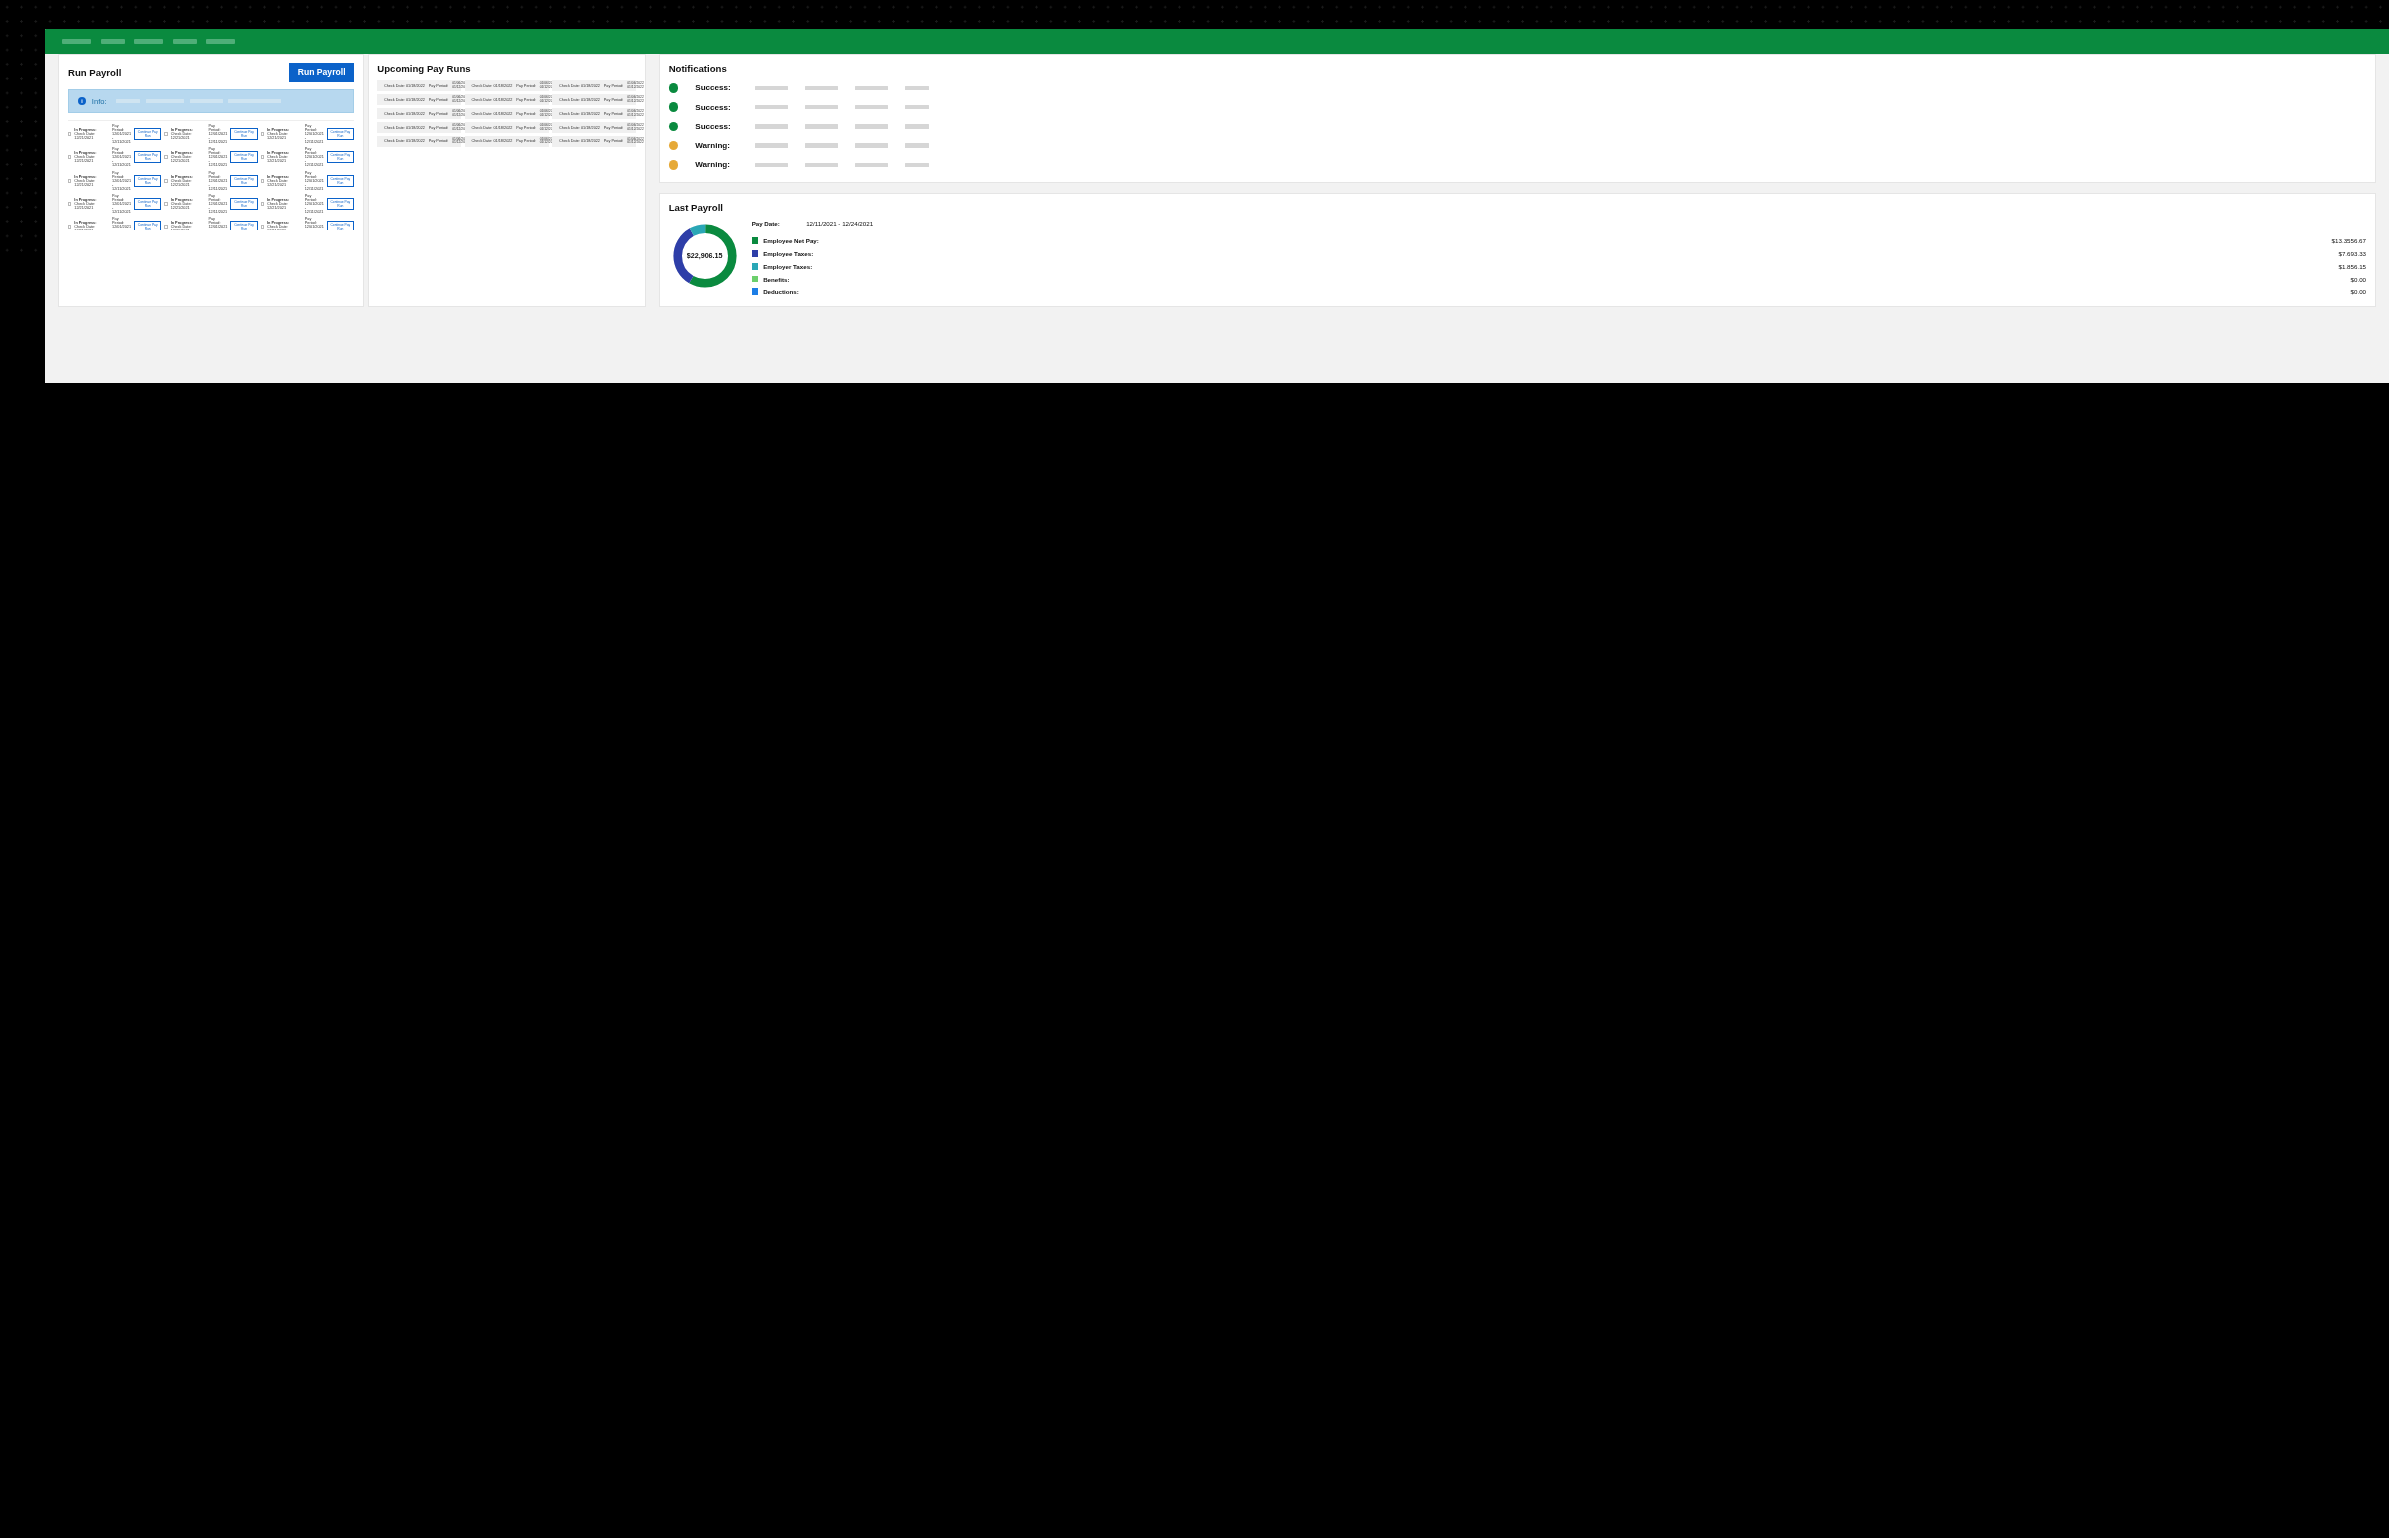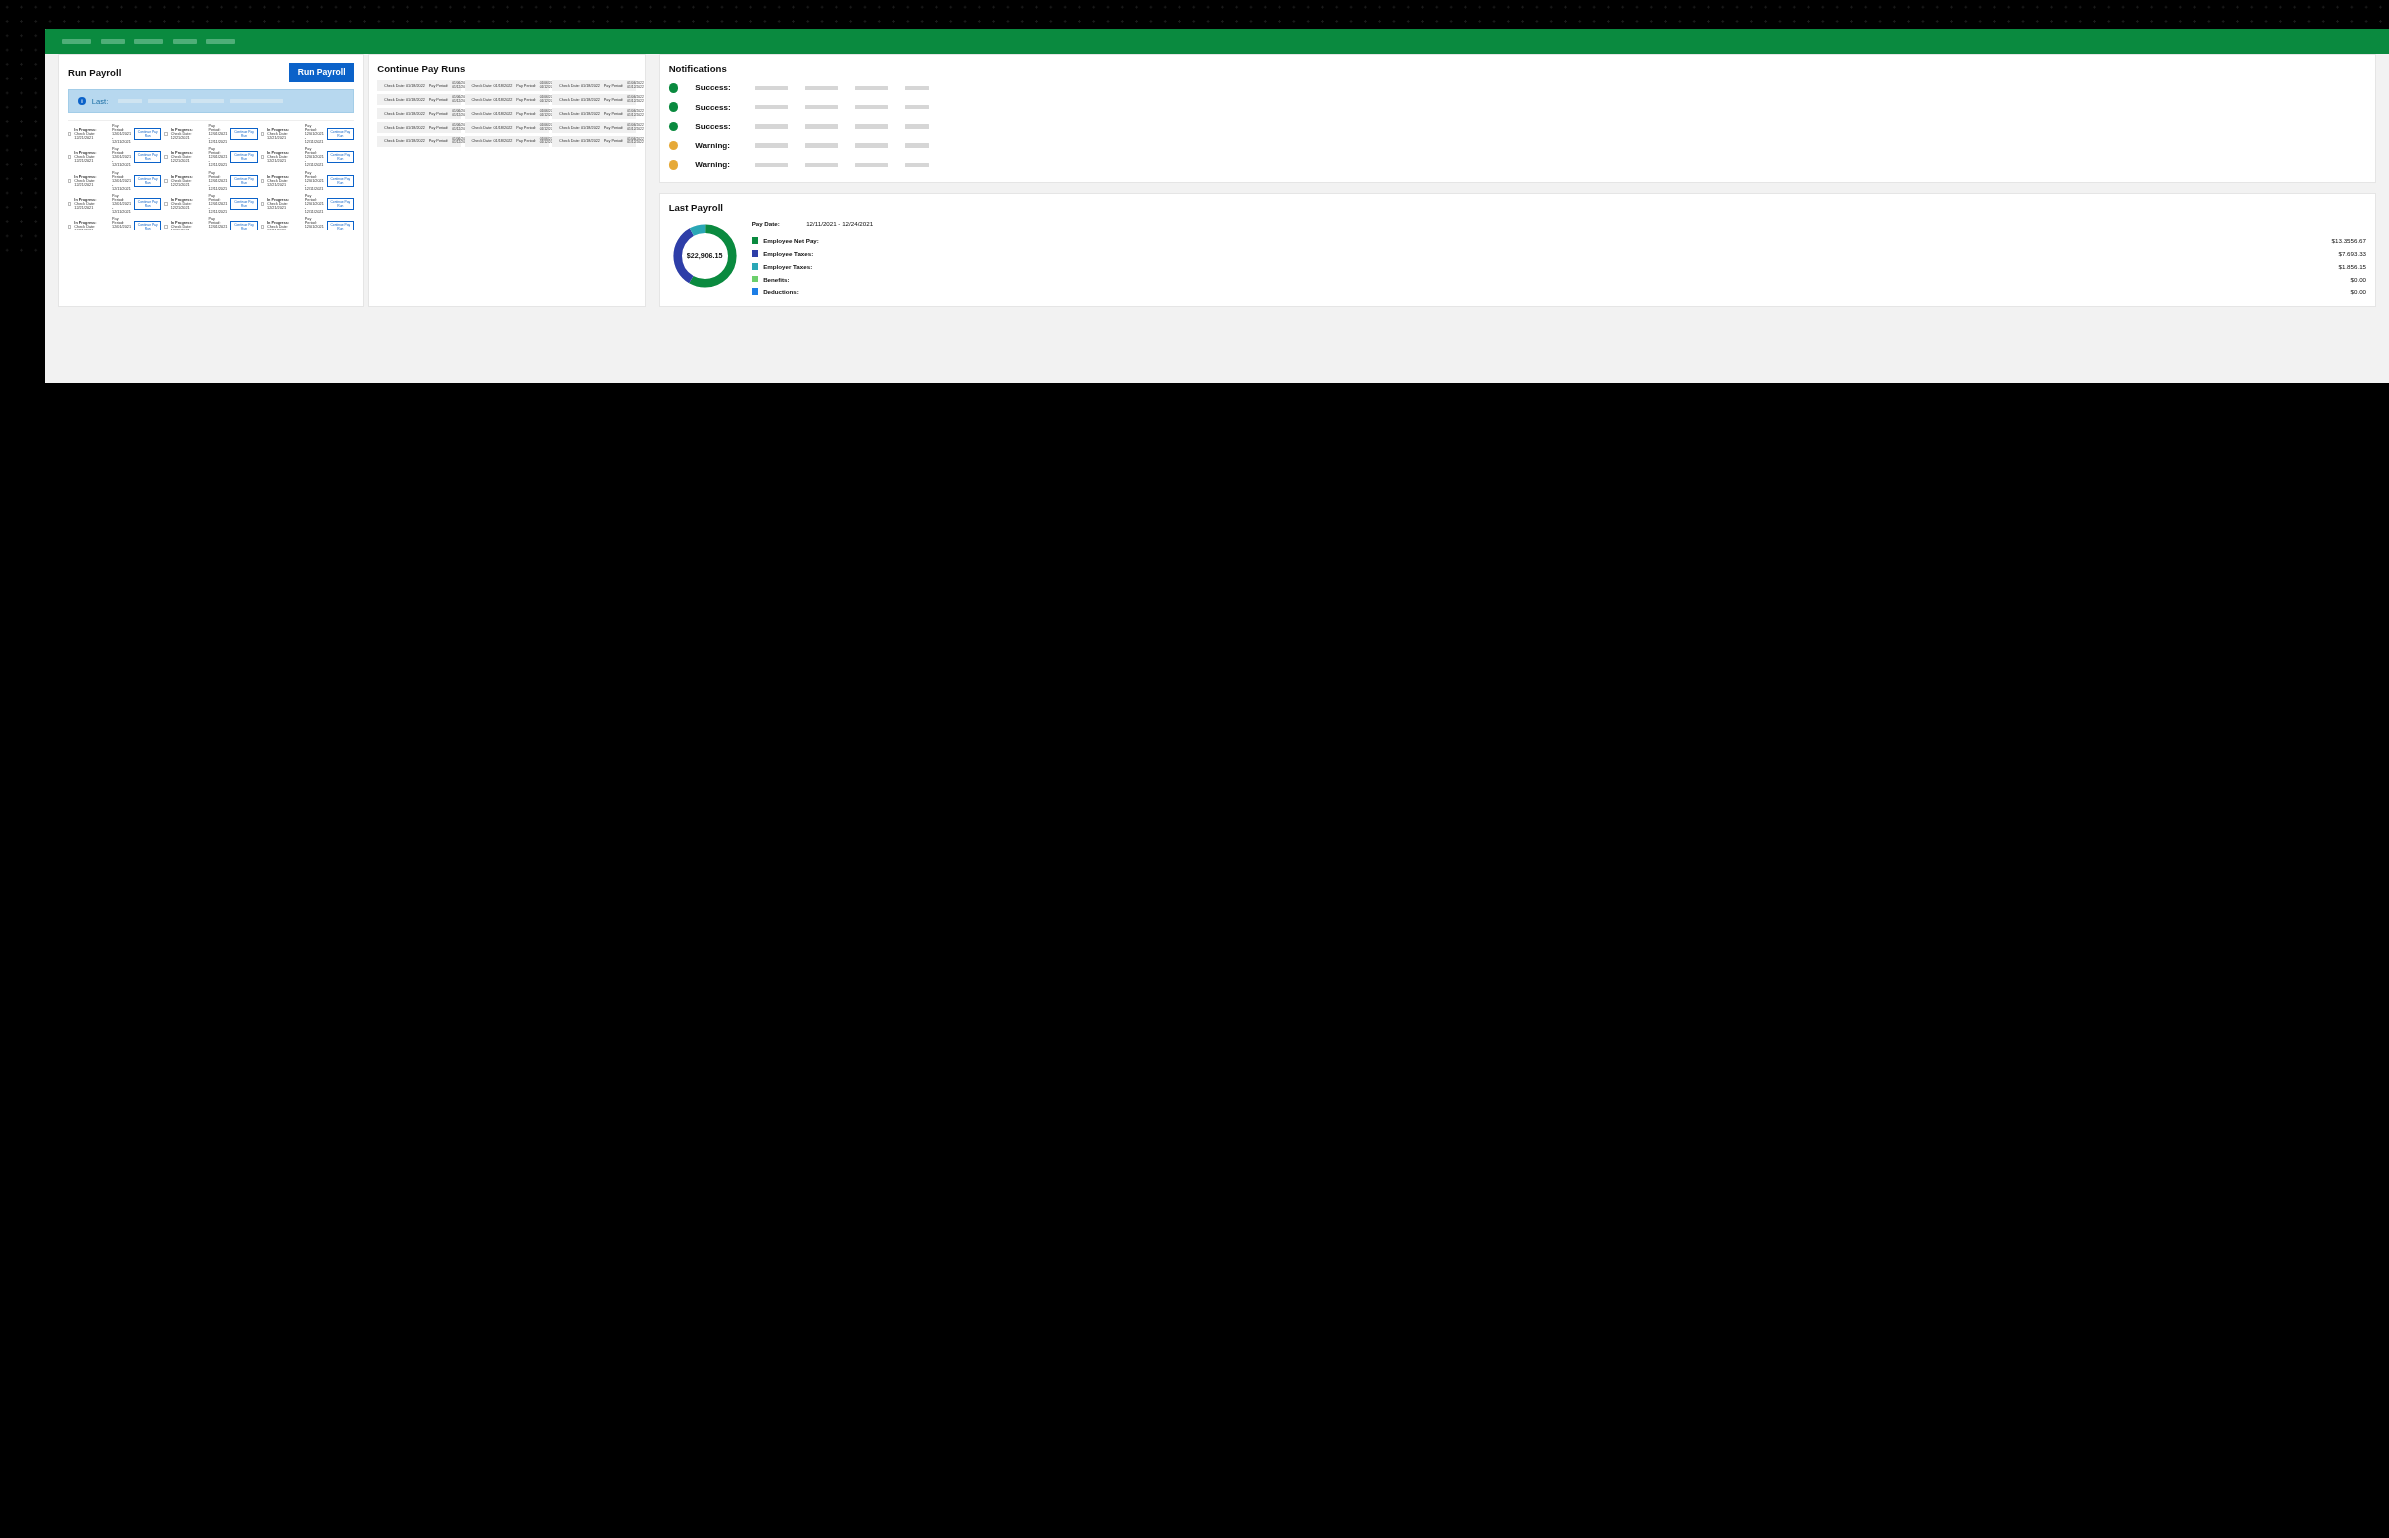--- a/index.html
+++ b/index.html
@@ -211,21 +211,21 @@
       <div class="card">
         <div class="card-header">
           <div class="card-title">Run Payroll</div>
           <button class="btn-primary">Run Payroll</button>
         </div>
 
         <div class="info-banner">
           <div class="i-icon">
               <span>i</span>
             </div>
-          <div class="info-label">Last:</div>
+          <div class="info-label">Info:</div>
           <div class="stub" style="width:24px"></div>
           <div class="stub" style="width:38px"></div>
           <div class="stub" style="width:33px"></div>
           <div class="stub" style="width:53px"></div>
         </div>
 
         <div class="run-grid" id="run-grid">
             <div class="run-row">
               <div class="chk"></div>
               <div class="status">
@@ -413,21 +413,21 @@
                 <div class="sub">Check Date: 12/21/2021</div>
               </div>
               <div class="period">Pay Period: 12/01/2021 - 12/11/2021</div>
               <button class="cont-btn">Continue Pay Run</button>
             </div>
           </div>
       </div>
 
       <div class="card">
         <div class="card-header">
-          <div class="card-title">Continue Pay Runs</div>
+          <div class="card-title">Upcoming Pay Runs</div>
         </div>
         <div class="upcoming-grid" id="upcoming-grid">
             <div class="upcoming-row">
               <div class="stub" style="width:19px"></div>
               <div class="cd">Check Date: 01/18/2022</div>
               <div class="pp">Pay Period:</div>
               <div class="dates">01/06/2022<br>01/12/2022</div>
             </div>
             <div class="upcoming-row">
               <div class="stub" style="width:19px"></div>

